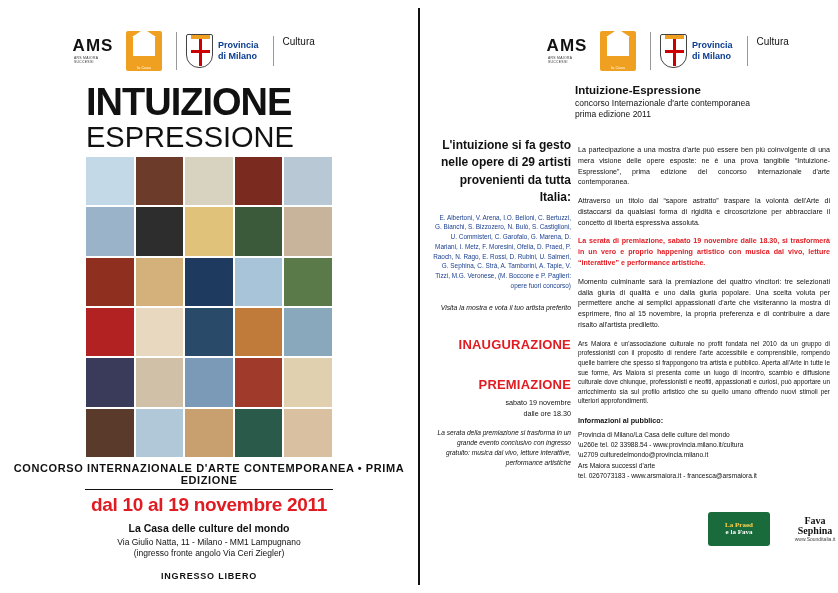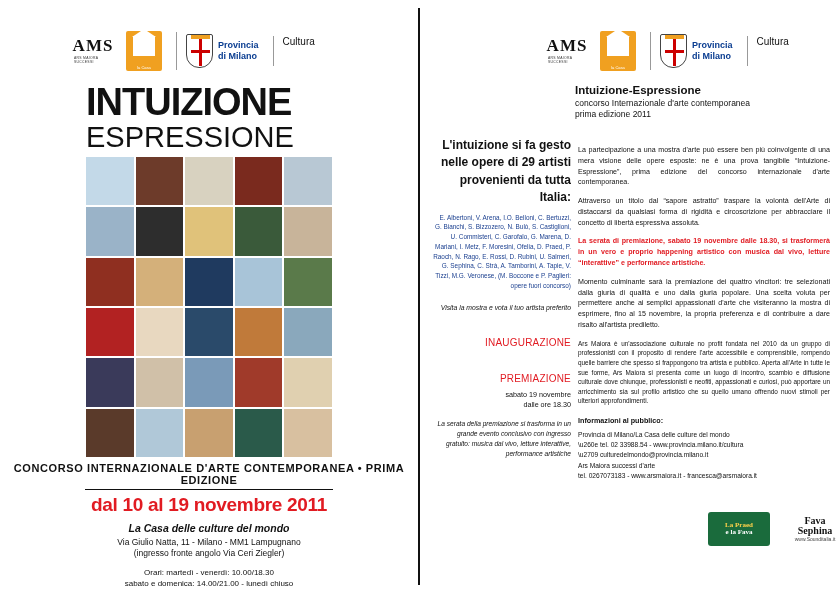--- a/index.html
+++ b/index.html
@@ -32,21 +32,21 @@
     position: absolute;
     left: 74px; top: 28px;
     width: 270px; height: 45px;
     display: flex; align-items: center; gap: 14px;
   }
   .logo-ams {
     width: 38px; height: 38px;
     display: flex; flex-direction: column; align-items: center; justify-content: center;
   }
   .logo-ams .glyph {
-    font-family: Liberation Serif, serif;
+    font-family: Liberation Sans, sans-serif;
     font-size: 17px; font-weight: bold; letter-spacing: 1px; color: #111;
     line-height: 1;
   }
   .logo-ams .sub {
     font-size: 3.4px; color: #333; letter-spacing: .3px; margin-top: 2px;
   }
   .logo-casa {
     width: 36px; height: 40px;
     background: #f0a020;
     border-radius: 2px;
@@ -111,21 +111,21 @@
     background: #fff;
   }
   .cell { width: 100%; height: 100%; overflow: hidden; position: relative; }
 
   .poster-foot { position: absolute; left: 0; top: 462px; width: 418px; text-align: center; }
   .foot-line1 { font-size: 11px; font-weight: bold; color: #111; letter-spacing: .6px; }
   .foot-rule { width: 248px; height: 1px; background: #111; margin: 3px auto 4px; }
   .foot-dates {
     font-size: 19px; font-weight: bold; color: #e11b22; letter-spacing: -.3px;
   }
-  .foot-venue { font-size: 10.5px; font-weight: bold; color: #111; margin-top: 6px; font-style: italic; }
+  .foot-venue { font-size: 10.5px; font-weight: bold; color: #111; margin-top: 6px; }
   .foot-addr { font-size: 8.5px; color: #111; margin-top: 3px; line-height: 1.35; }
   .foot-hours { font-size: 8px; color: #111; margin-top: 7px; line-height: 1.4; }
   .foot-free { font-size: 9px; font-weight: bold; color: #111; margin-top: 11px; letter-spacing: .8px; }
 
   
   .right {
     position: absolute;
     left: 428px; top: 0;
     width: 410px; height: 593px;
   }
@@ -144,21 +144,21 @@
     position: absolute; left: 5px; top: 137px;
     width: 138px;
     text-align: right;
     font-size: 6.6px; color: #111; line-height: 1.45;
   }
   .cl-intro { font-weight: bold; font-size: 12px; line-height: 1.45; }
   .cl-artists { margin-top: 6px; font-size: 6.4px; color: #1a3f8f; line-height: 1.52; }
   .cl-vota { margin-top: 13px; font-size: 6.8px; color: #111; font-style: italic; line-height: 1.5; }
 
   .ev-block { margin-top: 22px; }
-  .ev-title { font-size: 10px; font-weight: normal; color: #e11b22; letter-spacing: .2px; text-align: right; }
+  .ev-title { font-size: 13px; font-weight: bold; color: #e11b22; letter-spacing: .2px; text-align: right; }
   .ev-body { font-size: 7.2px; color: #111; margin-top: 3px; line-height: 1.5; }
   .ev-note { font-size: 6.6px; color: #111; margin-top: 8px; line-height: 1.5; font-style: italic; }
 
   .col-right {
     position: absolute; left: 150px; top: 137px;
     width: 252px;
     font-size: 7.1px; color: #111; line-height: 1.52;
     text-align: justify;
   }
   .cr-p { margin: 8px 0 7px; }
@@ -260,24 +260,20 @@
 
     <div class="poster-foot">
       <div class="foot-line1">CONCORSO INTERNAZIONALE D'ARTE CONTEMPORANEA • PRIMA EDIZIONE</div>
       <div class="foot-rule"></div>
       <div class="foot-dates">dal 10 al 19 novembre 2011</div>
       <div class="foot-venue">La Casa delle culture del mondo</div>
       <div class="foot-addr">
         <div>Via Giulio Natta, 11 - Milano - MM1 Lampugnano</div>
         <div>(ingresso fronte angolo Via Ceri Ziegler)</div>
       </div>
-      <div class="foot-hours">
-        <div>Orari: martedì - venerdì: 10.00/18.30</div>
-        <div>sabato e domenica: 14.00/21.00 - lunedì chiuso</div>
-      </div>
       <div class="foot-free">INGRESSO LIBERO</div>
     </div>
   </div>
 
   <div class="right">
 
     <div class="r-logos">
       <div class="logo-ams">
         <div class="glyph">AMS</div>
         <div class="sub">ARS MAIORA SUCCESSI</div>

